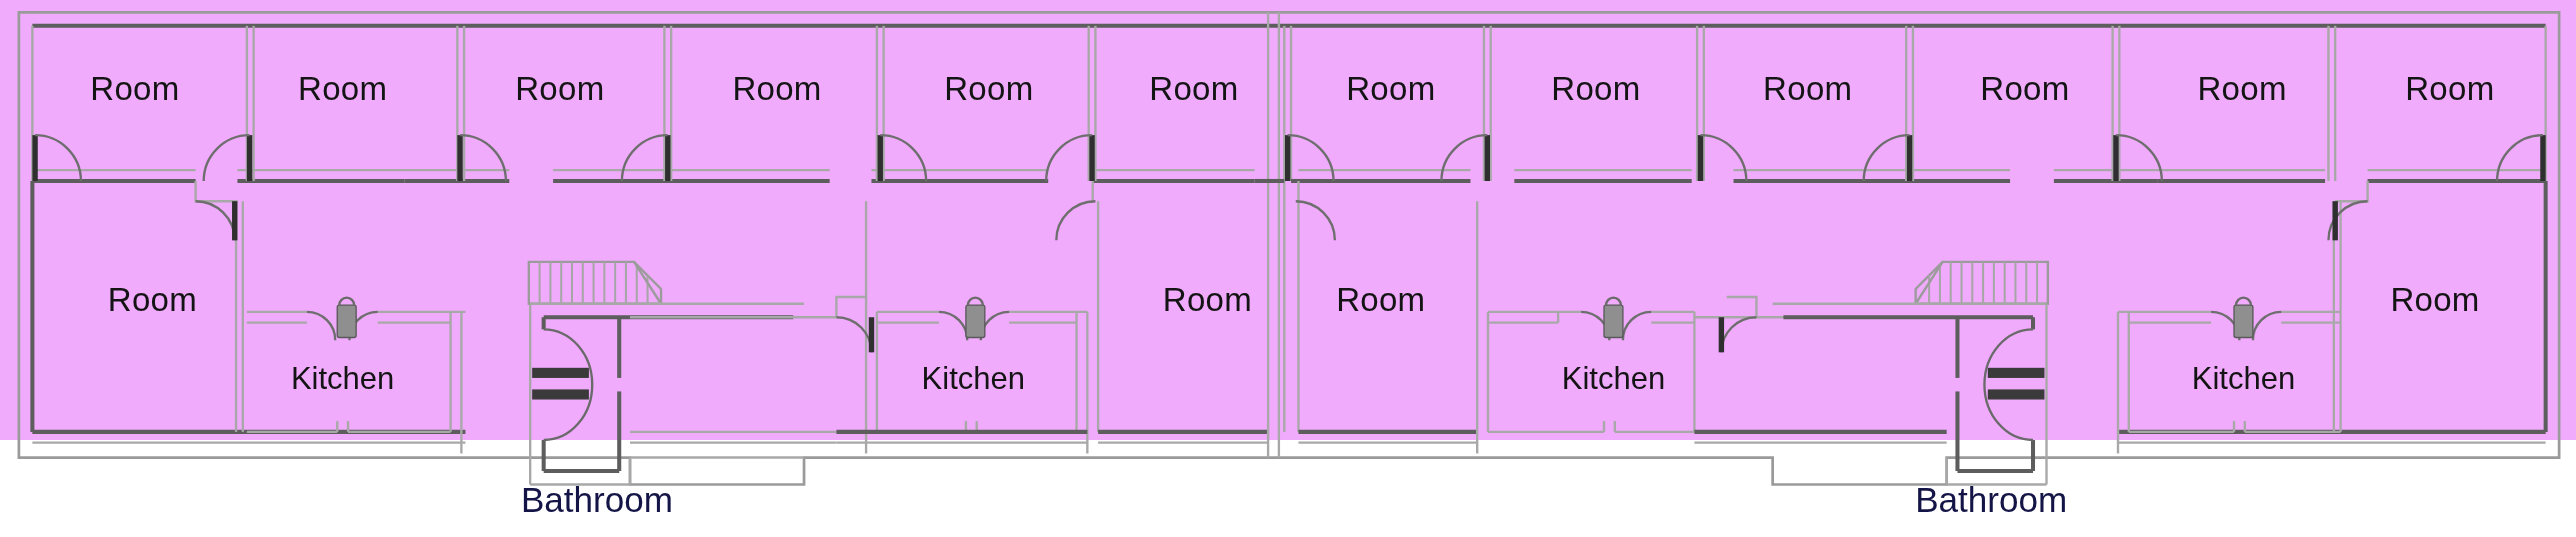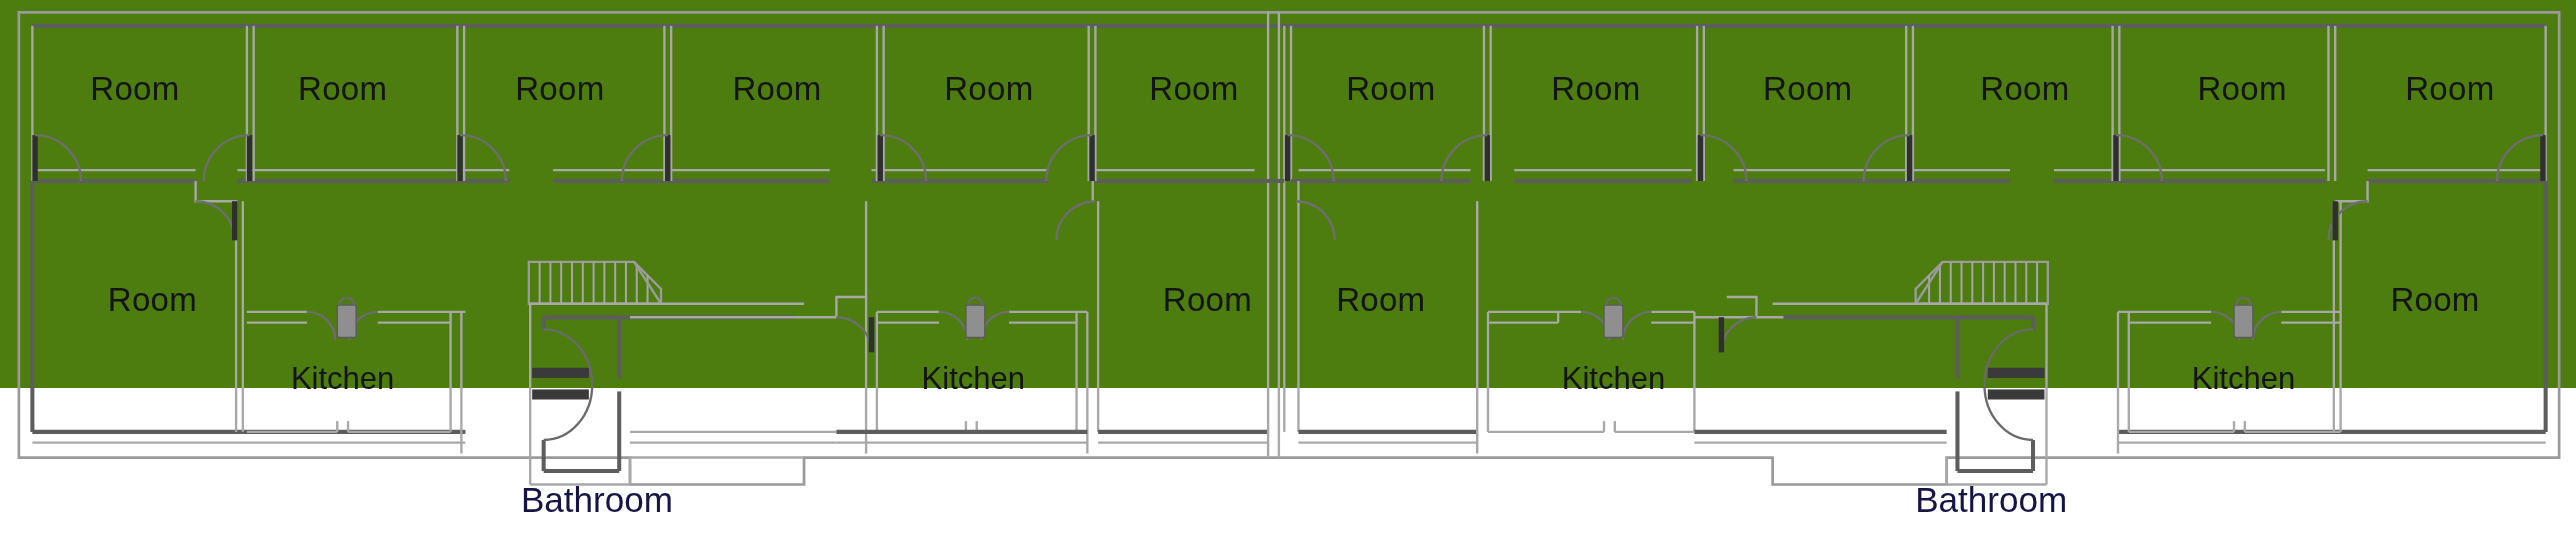--- a/index.html
+++ b/index.html
@@ -9,22 +9,22 @@
   }
   body {
     width: 2576px;
     height: 538px;
     font-family: "Liberation Sans", sans-serif;
     overflow: hidden;
   }
   #floorplan-root {
     position: relative;
     width: 2576px;
-    height: 388px;
-    background: #4d7c0f;
+    height: 440px;
+    background: #f0abfc;
   }
   svg#plan-svg {
     display: block;
     width: 2576px;
     height: 538px;
   }
   .wall-outer { fill: none; stroke: #9a9a9a; stroke-width: 4; }
   .wall-inner { fill: none; stroke: #5d5d5d; stroke-width: 6; }
   .wall-light { fill: none; stroke: #a8a8a8; stroke-width: 3.5; }
   .door-swing { fill: none; stroke: #6e6e6e; stroke-width: 3.5; }

